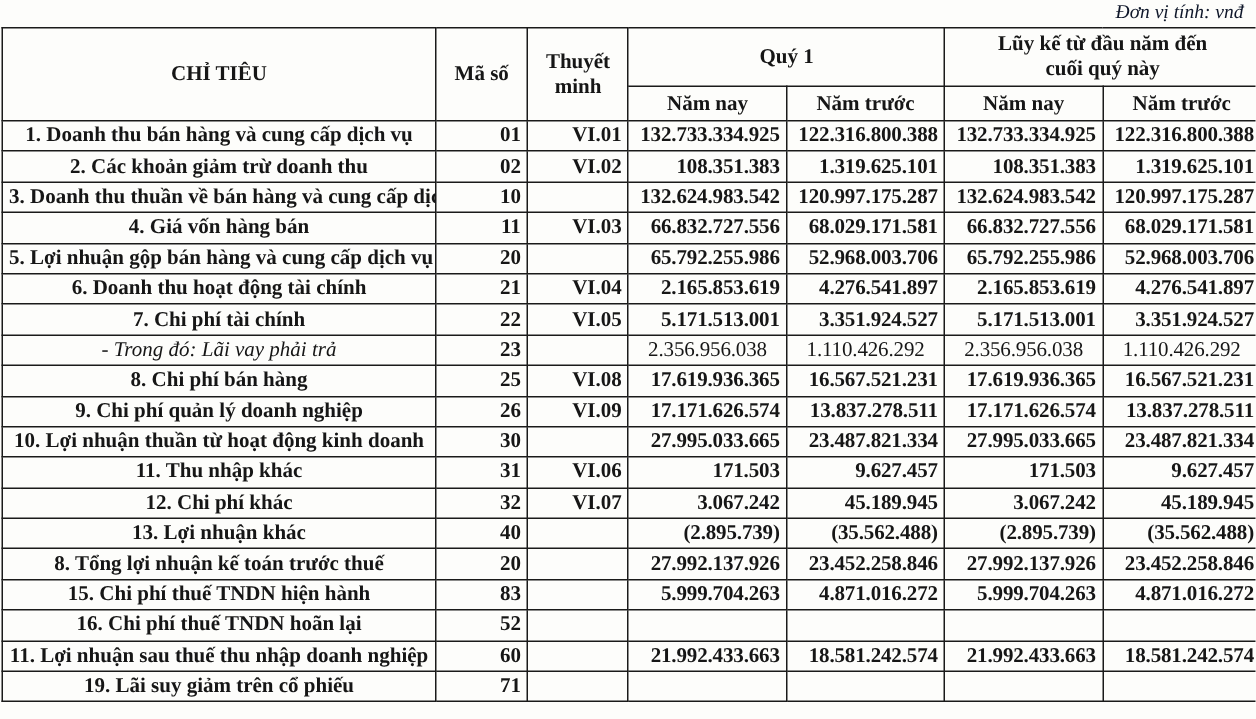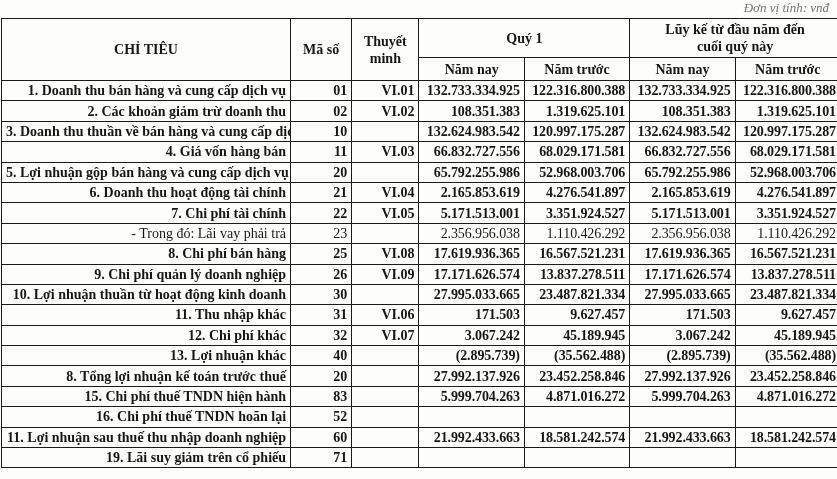--- a/index.html
+++ b/index.html
@@ -14,21 +14,21 @@
       position: relative;
       font-family: "Liberation Serif", "DejaVu Serif", serif;
       color: #161616;
     }
     .unit {
       position: absolute;
       top: 0px;
       right: 8px;
       font-style: italic;
       font-size: 13px;
-      color: #737373;
+      color: #0f172a;
     }
     table.fin {
       position: absolute;
       left: 1px;
       top: 18px;
       border-collapse: collapse;
       table-layout: fixed;
       width: 840px;
     }
     table.fin col.c-label { width: 288px; }
@@ -49,40 +49,40 @@
     }
     table.fin thead tr.h1 th { height: 38px; }
     table.fin thead tr.h2 th { height: 22px; font-size: 14px; }
     table.fin tbody td {
       height: 19.4px;
       font-size: 14px;
       line-height: 19px;
     }
     td.label {
       font-weight: bold;
-      text-align: right;
+      text-align: center;
       padding-left: 3px;
       overflow: hidden;
       text-overflow: clip;
       margin-left: 28px;
     }
-    td.label.sub { font-weight: normal; }
+    td.label.sub { font-weight: normal; font-style: italic; }
     td.code, td.note {
       font-weight: bold;
       text-align: right;
     }
-    td.code.sub { font-weight: normal; margin-left: 48px; }
+    td.code.sub { font-weight: bold; margin-left: 48px; }
     td.num {
       text-align: right;
       font-weight: bold;
       font-size: 11.5px;
       padding-right: 3px;
       letter-spacing: -0.1px;
     }
-    td.num.sub { font-weight: normal; }
+    td.num.sub { font-weight: normal; text-align: center; }
   </style>
 </head>
 <body>
 
 <div class="unit">Đơn vị tính: vnđ</div>
 
 <table class="fin">
   <colgroup>
     <col class="c-label">
       <col class="c-code">

